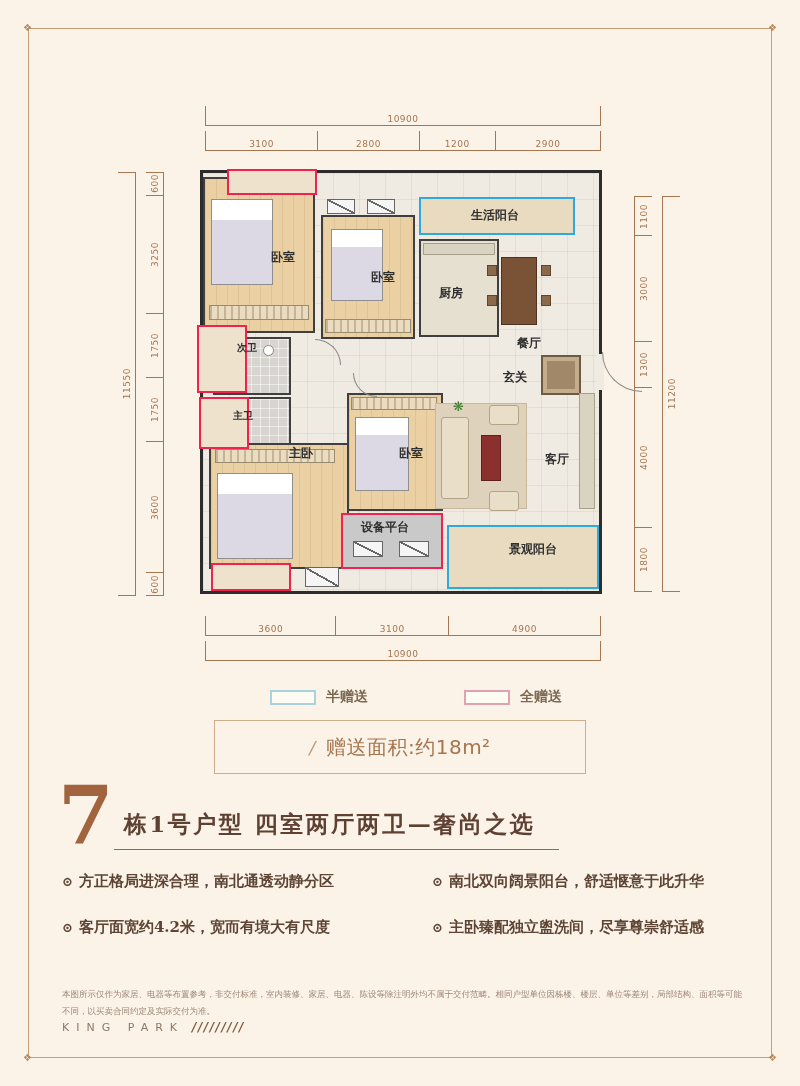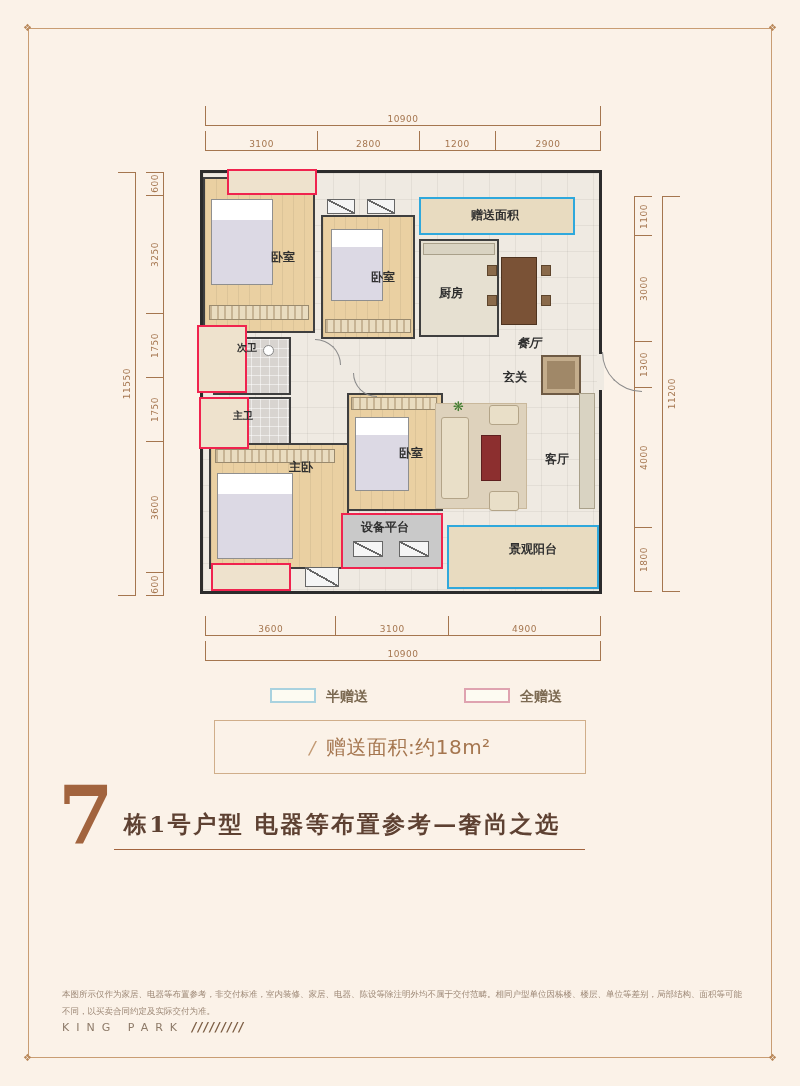--- a/index.html
+++ b/index.html
@@ -69,21 +69,21 @@
       background-image:linear-gradient(to top right,transparent 47%,#666 47%,#666 53%,transparent 53%);}
   .toilet{background:#fff;border:1px solid #888;border-radius:50%/60% 60% 40% 40%;width:12px;height:18px;}
   .sink{background:#fff;border:1px solid #888;border-radius:50%;width:11px;height:11px;}
   .bushes{background:radial-gradient(circle at 4px 4px,#49a32e 3px,transparent 3.5px);background-size:9px 9px;}
   .plant{color:#3f7c2e;font-size:13px;z-index:5;position:absolute;}
   .door{position:absolute;z-index:5;}
   .gap{position:absolute;background:var(--tile);z-index:4;}
 
   
   .legend{position:absolute;top:688px;left:0;width:800px;display:flex;justify-content:center;gap:64px;}
-  .legend .item{display:flex;gap:10px;padding-left:32px;}
+  .legend .item{display:flex;align-items:center;gap:10px;padding-left:32px;}
   .lbox{width:46px;height:15px;background:#fdfbf2;}
   .lbox.half{border:2px solid #a9d2df;}
   .lbox.full{border:2px solid #dfa3b0;}
   .legend .txt{font-size:14px;color:#7c6a52;font-weight:bold;}
 
   .areabox{position:absolute;top:720px;left:50%;transform:translateX(-50%);
            width:372px;height:54px;border:1px solid #d0ae8a;
            display:flex;align-items:center;justify-content:center;gap:10px;
            color:var(--dim);font-size:20px;letter-spacing:.5px;}
   .areabox .sep{color:#c39a74;font-style:italic;font-size:18px;}
@@ -192,52 +192,52 @@
 
     <div class="room wood" style="left:118px;top:42px;width:94px;height:124px;"></div>
     <div class="furn bed" style="left:128px;top:56px;width:52px;height:72px;"></div>
     <div class="furn wardrobe" style="left:122px;top:146px;width:86px;height:14px;"></div>
     <div class="rlabel" style="left:168px;top:96px;">卧室</div>
     <div class="ac" style="left:124px;top:26px;width:28px;height:15px;"></div>
     <div class="ac" style="left:164px;top:26px;width:28px;height:15px;"></div>
 
     <div class="room marble gift-blue" style="left:216px;top:24px;width:156px;height:38px;"></div>
     <div class="furn sink" style="left:224px;top:36px;"></div>
-    <div class="rlabel" style="left:268px;top:34px;">赠送面积</div>
+    <div class="rlabel" style="left:268px;top:34px;">生活阳台</div>
 
     <div class="room" style="left:216px;top:66px;width:80px;height:98px;background:#e6e0d1;"></div>
     <div class="furn counter" style="left:220px;top:70px;width:72px;height:12px;"></div>
     <div class="rlabel" style="left:236px;top:112px;">厨房</div>
 
     <div class="furn dtable" style="left:298px;top:84px;width:36px;height:68px;"></div>
     <div class="furn chair" style="left:284px;top:92px;"></div>
     <div class="furn chair" style="left:284px;top:122px;"></div>
     <div class="furn chair" style="left:338px;top:92px;"></div>
     <div class="furn chair" style="left:338px;top:122px;"></div>
-    <div class="rlabel" style="left:314px;top:162px;font-style:italic;">餐厅</div>
+    <div class="rlabel" style="left:314px;top:162px;">餐厅</div>
 
     <div class="furn frug" style="left:338px;top:182px;width:40px;height:40px;"></div>
     <div class="rlabel" style="left:300px;top:196px;">玄关</div>
 
     <div class="room bath" style="left:10px;top:164px;width:78px;height:58px;"></div>
     <div class="furn toilet" style="left:20px;top:188px;"></div>
     <div class="furn sink" style="left:60px;top:172px;"></div>
     <div class="rlabel sm" style="left:34px;top:168px;">次卫</div>
 
     <div class="room bath" style="left:10px;top:224px;width:78px;height:52px;"></div>
     <div class="furn toilet" style="left:20px;top:248px;"></div>
     <div class="rlabel sm" style="left:30px;top:236px;">主卫</div>
 
     <div class="room gift-red overlay" style="left:-6px;top:152px;width:50px;height:68px;"></div>
     <div class="room gift-red overlay" style="left:-4px;top:224px;width:50px;height:52px;"></div>
 
     <div class="room wood" style="left:6px;top:270px;width:140px;height:126px;"></div>
     <div class="furn wardrobe" style="left:12px;top:276px;width:120px;height:14px;"></div>
     <div class="furn bed" style="left:14px;top:300px;width:76px;height:86px;"></div>
-    <div class="rlabel" style="left:86px;top:286px;">主卧</div>
+    <div class="rlabel" style="left:86px;top:272px;">主卧</div>
     <div class="room gift-red overlay" style="left:8px;top:390px;width:80px;height:28px;"></div>
     <div class="ac" style="left:102px;top:394px;width:34px;height:20px;"></div>
 
     <div class="room wood" style="left:144px;top:220px;width:96px;height:118px;"></div>
     <div class="furn wardrobe" style="left:148px;top:224px;width:86px;height:13px;"></div>
     <div class="furn bed" style="left:152px;top:244px;width:54px;height:74px;"></div>
     <div class="rlabel" style="left:196px;top:272px;">卧室</div>
 
     <div class="room gray gift-red" style="left:138px;top:340px;width:102px;height:56px;"></div>
     <div class="rlabel" style="left:158px;top:346px;">设备平台</div>
@@ -279,23 +279,37 @@
     </div>
   </div>
 
   <div class="areabox">
     <span class="sep">/</span>
     <span>赠送面积:约18m²</span>
   </div>
 
   <div class="titleblock">
     <span class="big7">7</span>
-    <span class="titletext">栋1号户型 电器等布置参考—奢尚之选</span>
-  </div>
-
+    <span class="titletext">栋1号户型 四室两厅两卫—奢尚之选</span>
+  </div>
+
+  <div class="features">
+    <div class="feat">
+      <span class="bullet">⊙</span><span>方正格局进深合理，南北通透动静分区</span>
+    </div>
+    <div class="feat">
+      <span class="bullet">⊙</span><span>南北双向阔景阳台，舒适惬意于此升华</span>
+    </div>
+    <div class="feat">
+      <span class="bullet">⊙</span><span>客厅面宽约4.2米，宽而有境大有尺度</span>
+    </div>
+    <div class="feat">
+      <span class="bullet">⊙</span><span>主卧臻配独立盥洗间，尽享尊崇舒适感</span>
+    </div>
+  </div>
 
   <div class="disclaimer">
     <div>本图所示仅作为家居、电器等布置参考，非交付标准，室内装修、家居、电器、陈设等除注明外均不属于交付范畴。相同户型单位因栋楼、楼层、单位等差别，局部结构、面积等可能不同，以买卖合同约定及实际交付为准。</div>
   </div>
   <div class="brandline">
     <span class="brandname">KING PARK</span>
     <span class="slashes">/////////</span>
   </div>
 </div>
 

